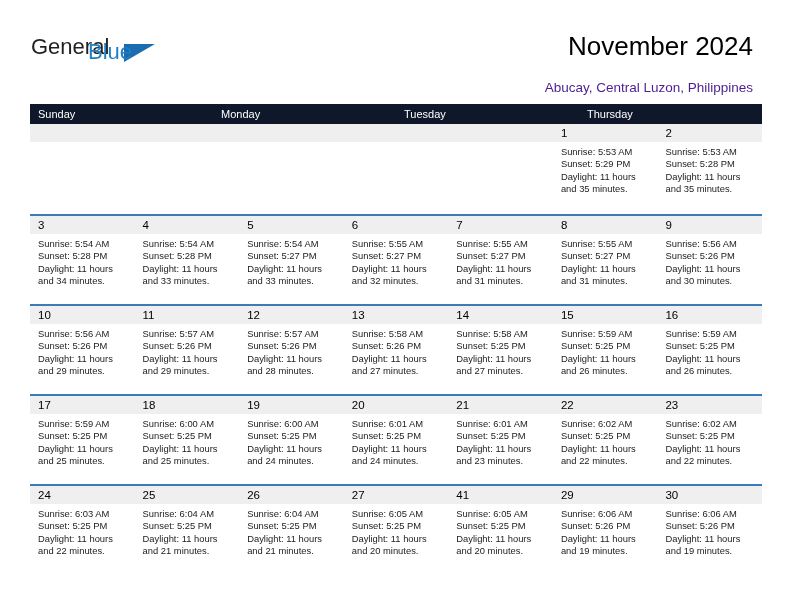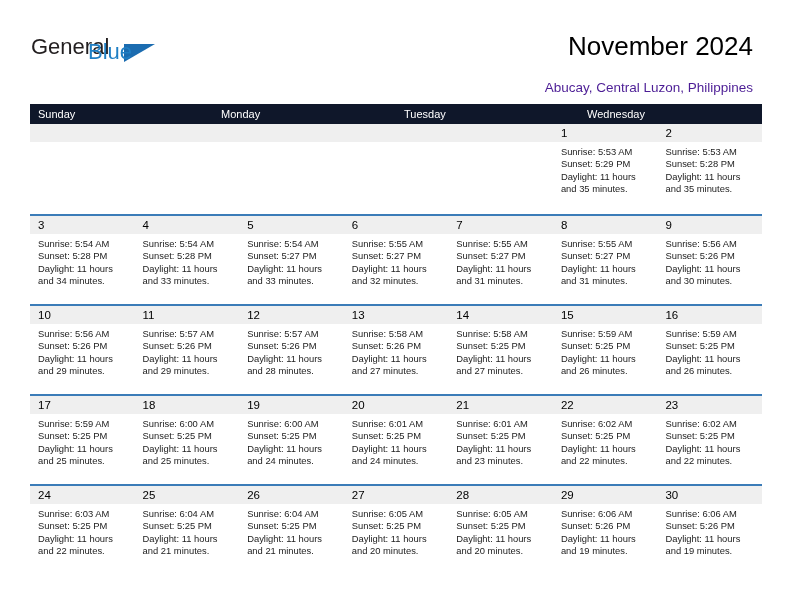--- a/index.html
+++ b/index.html
@@ -158,21 +158,21 @@
 
     <div class="title">November 2024</div>
     <div class="subtitle">Abucay, Central Luzon, Philippines</div>
   </div>
 
   <div class="calendar">
     <div class="weekday-row">
         <div class="weekday">Sunday</div>
         <div class="weekday">Monday</div>
         <div class="weekday">Tuesday</div>
-        <div class="weekday">Wednesday</div>
+        <div class="weekday">Thursday</div>
       </div>
     <div id="weeks-container">
         <div class="week-row">
           <div class="day-cell empty">
             <div class="day-number"></div>
           </div>
           <div class="day-cell empty">
             <div class="day-number"></div>
           </div>
           <div class="day-cell empty">
@@ -429,21 +429,21 @@
           <div class="day-cell">
             <div class="day-number">27</div>
             <div class="day-info">
               <div>Sunrise: 6:05 AM</div>
               <div>Sunset: 5:25 PM</div>
               <div>Daylight: 11 hours</div>
               <div>and 20 minutes.</div>
             </div>
           </div>
           <div class="day-cell">
-            <div class="day-number">28</div>
+            <div class="day-number">41</div>
             <div class="day-info">
               <div>Sunrise: 6:05 AM</div>
               <div>Sunset: 5:25 PM</div>
               <div>Daylight: 11 hours</div>
               <div>and 20 minutes.</div>
             </div>
           </div>
           <div class="day-cell">
             <div class="day-number">29</div>
             <div class="day-info">

